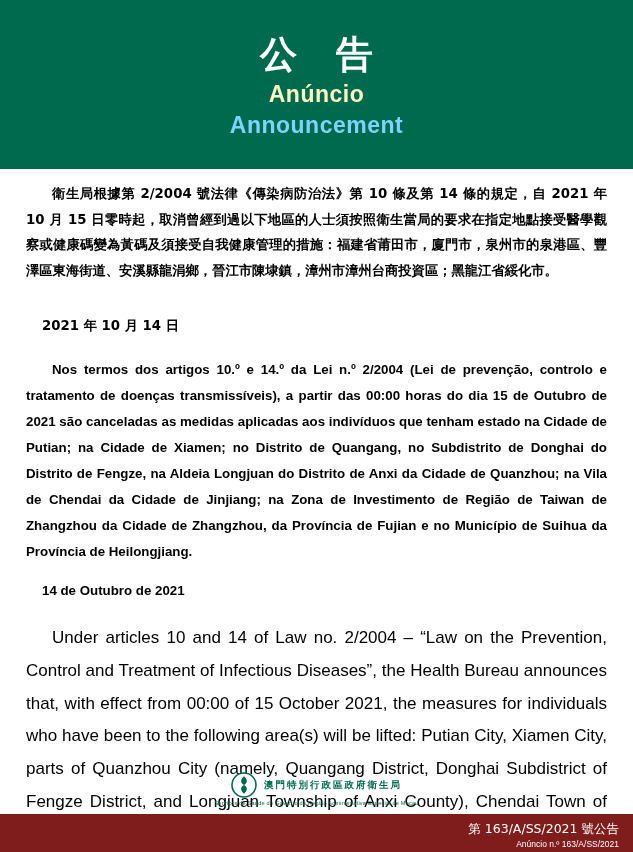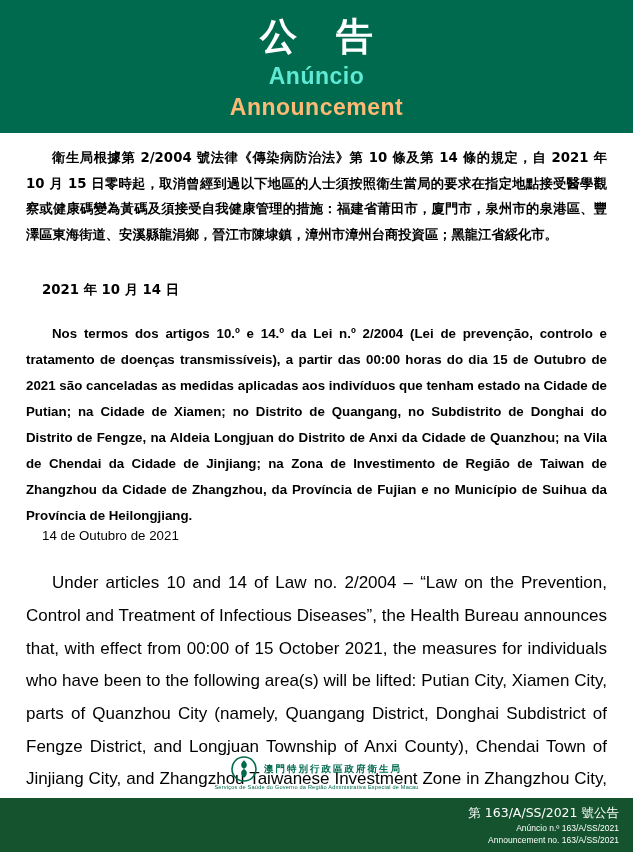--- a/index.html
+++ b/index.html
@@ -16,48 +16,48 @@
   }
   .page {
     position: relative;
     width: 633px;
     height: 852px;
     box-sizing: border-box;
   }
   
   .banner {
     background: #006a4e;
-    height: 133px;
+    height: 169px;
     width: 100%;
     box-sizing: border-box;
     display: flex;
     flex-direction: column;
     align-items: center;
     justify-content: center;
     padding-top: 6px;
   }
   .banner-zh {
     color: #ffffff;
     font-size: 37px;
     font-weight: bold;
     letter-spacing: 13px;
     line-height: 1.15;
     text-indent: 13px;
     font-family: "DejaVu Sans", "Liberation Sans", sans-serif;
   }
   .banner-pt {
-    color: #5eead4;
+    color: #fef9c3;
     font-size: 23px;
     font-weight: bold;
     line-height: 1.35;
     margin-top: 2px;
     letter-spacing: 0.5px;
   }
   .banner-en {
-    color: #fdba74;
+    color: #7dd3fc;
     font-size: 23px;
     font-weight: bold;
     line-height: 1.35;
     letter-spacing: 0.5px;
   }
   
   .content {
     padding: 12px 26px 0 26px;
   }
   p {
@@ -81,21 +81,22 @@
   .para-pt {
     font-size: 13.3px;
     line-height: 1.95;
     text-align: justify;
     font-weight: bold;
     text-indent: 26px;
     margin-top: 22px;
   }
   .date-pt {
     font-size: 13.3px;
-    font-weight: normal;
+    font-weight: bold;
+    margin-top: 19px;
     padding-left: 16px;
   }
   .para-en {
     font-size: 17px;
     line-height: 1.92;
     text-align: justify;
     text-indent: 26px;
     margin-top: 24px;
   }
   .date-en {
@@ -135,23 +136,23 @@
     font-family: "DejaVu Sans", "Liberation Sans", sans-serif;
   }
   .logo-text-pt {
     color: #006a4e;
     font-size: 5.6px;
     letter-spacing: 0.2px;
     margin-top: 2px;
     text-align: center;
   }
   .footer-bar {
-    background: #14532d;
+    background: #7f1d1d;
     color: #ffffff;
-    height: 54px;
+    height: 38px;
     box-sizing: border-box;
     text-align: right;
     padding: 6px 14px 0 0;
   }
   .fb-zh {
     font-size: 12.5px;
     line-height: 1.45;
     font-family: "DejaVu Sans", "Liberation Sans", sans-serif;
   }
   .fb-pt {

